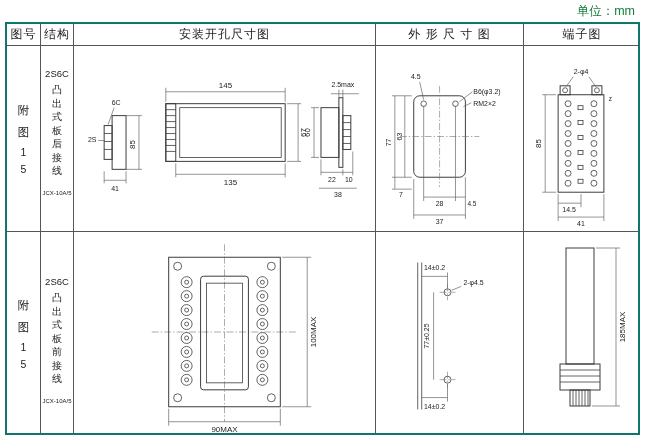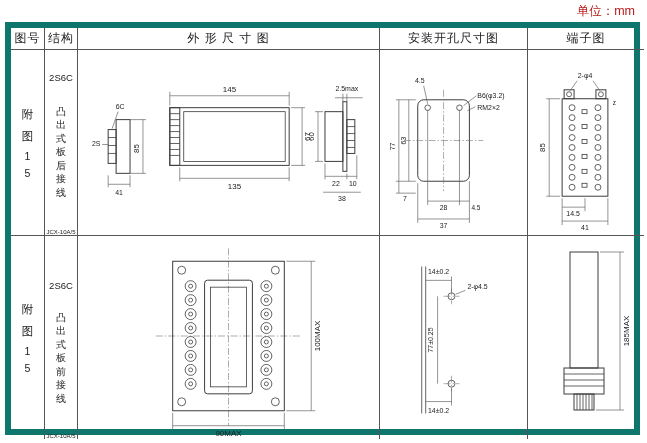--- a/index.html
+++ b/index.html
@@ -1,30 +1,30 @@
 <!DOCTYPE html>
 <html><head>
 <meta charset="utf-8">
 <style>
   html,body{margin:0;padding:0;background:#fff;}
   .page{position:relative;width:647px;height:443px;background:#fff;
         font-family:"Liberation Sans",sans-serif;color:#222;overflow:hidden;}
-  .unit{position:absolute;top:3px;right:12px;font-size:12.5px;color:#b91c1c;}
+  .unit{position:absolute;top:3px;right:12px;font-size:12.5px;color:#15803d;}
   .tbl{position:absolute;top:22px;left:5px;width:635px;height:413px;
-       border:6px solid #0f766e;display:grid;box-sizing:border-box;
+       border:2px solid #0f766e;display:grid;box-sizing:border-box;
        grid-template-columns:34px 33px 302px 148px 116px;
        grid-template-rows:22px 186px 203px;}
   .cell{border-right:1px solid #555;border-bottom:1px solid #555;position:relative;
         display:flex;align-items:center;justify-content:center;overflow:hidden;box-sizing:border-box;}
   .cell:nth-child(5n){border-right:none;text-align:right;}
   .cell:nth-child(n+11){border-bottom:none;}
   .hd{font-size:12px;letter-spacing:1px;}
   .figcell{flex-direction:column;gap:7px;font-size:11.5px;}
   .figcell .n{font-size:10.5px;line-height:10px;}
-  .struct{flex-direction:column;justify-content:space-between;}
+  .struct{flex-direction:column;justify-content:flex-start;}
   .struct .model{font-size:9.5px;margin-bottom:4px;}
   .struct .vchars{display:flex;flex-direction:column;align-items:center;font-size:10px;line-height:13.5px;}
   .struct .note{font-size:6px;margin-top:12px;white-space:nowrap;}
   .pt24{padding-top:22px;} .pt40{padding-top:44px;}
   svg.draw{display:block;width:100%;height:100%;}
   svg .ol{stroke:#3c3c3c;stroke-width:1;fill:none;}
   svg .ol2{stroke:#3c3c3c;stroke-width:.8;fill:none;}
   svg .dl{stroke:#666;stroke-width:.7;fill:none;}
   svg .cl{stroke:#777;stroke-width:.6;fill:none;stroke-dasharray:7 2 1.5 2;}
   svg text{font-family:"Liberation Sans",sans-serif;font-size:8px;fill:#222;}
@@ -38,24 +38,24 @@
 
   <div class="tbl">
 
     <div class="cell hd">
         <span>图号</span>
       </div>
     <div class="cell hd">
         <span>结构</span>
       </div>
     <div class="cell hd">
+        <span>安装开孔尺寸图</span>
+      </div>
+    <div class="cell hd">
         <span>外 形 尺 寸 图</span>
-      </div>
-    <div class="cell hd">
-        <span>安装开孔尺寸图</span>
       </div>
     <div class="cell hd">
         <span>端子图</span>
       </div>
 
     <div class="cell figcell">
       <span>附</span>
       <span>图</span>
       <span class="n">1</span>
       <span class="n">5</span>

